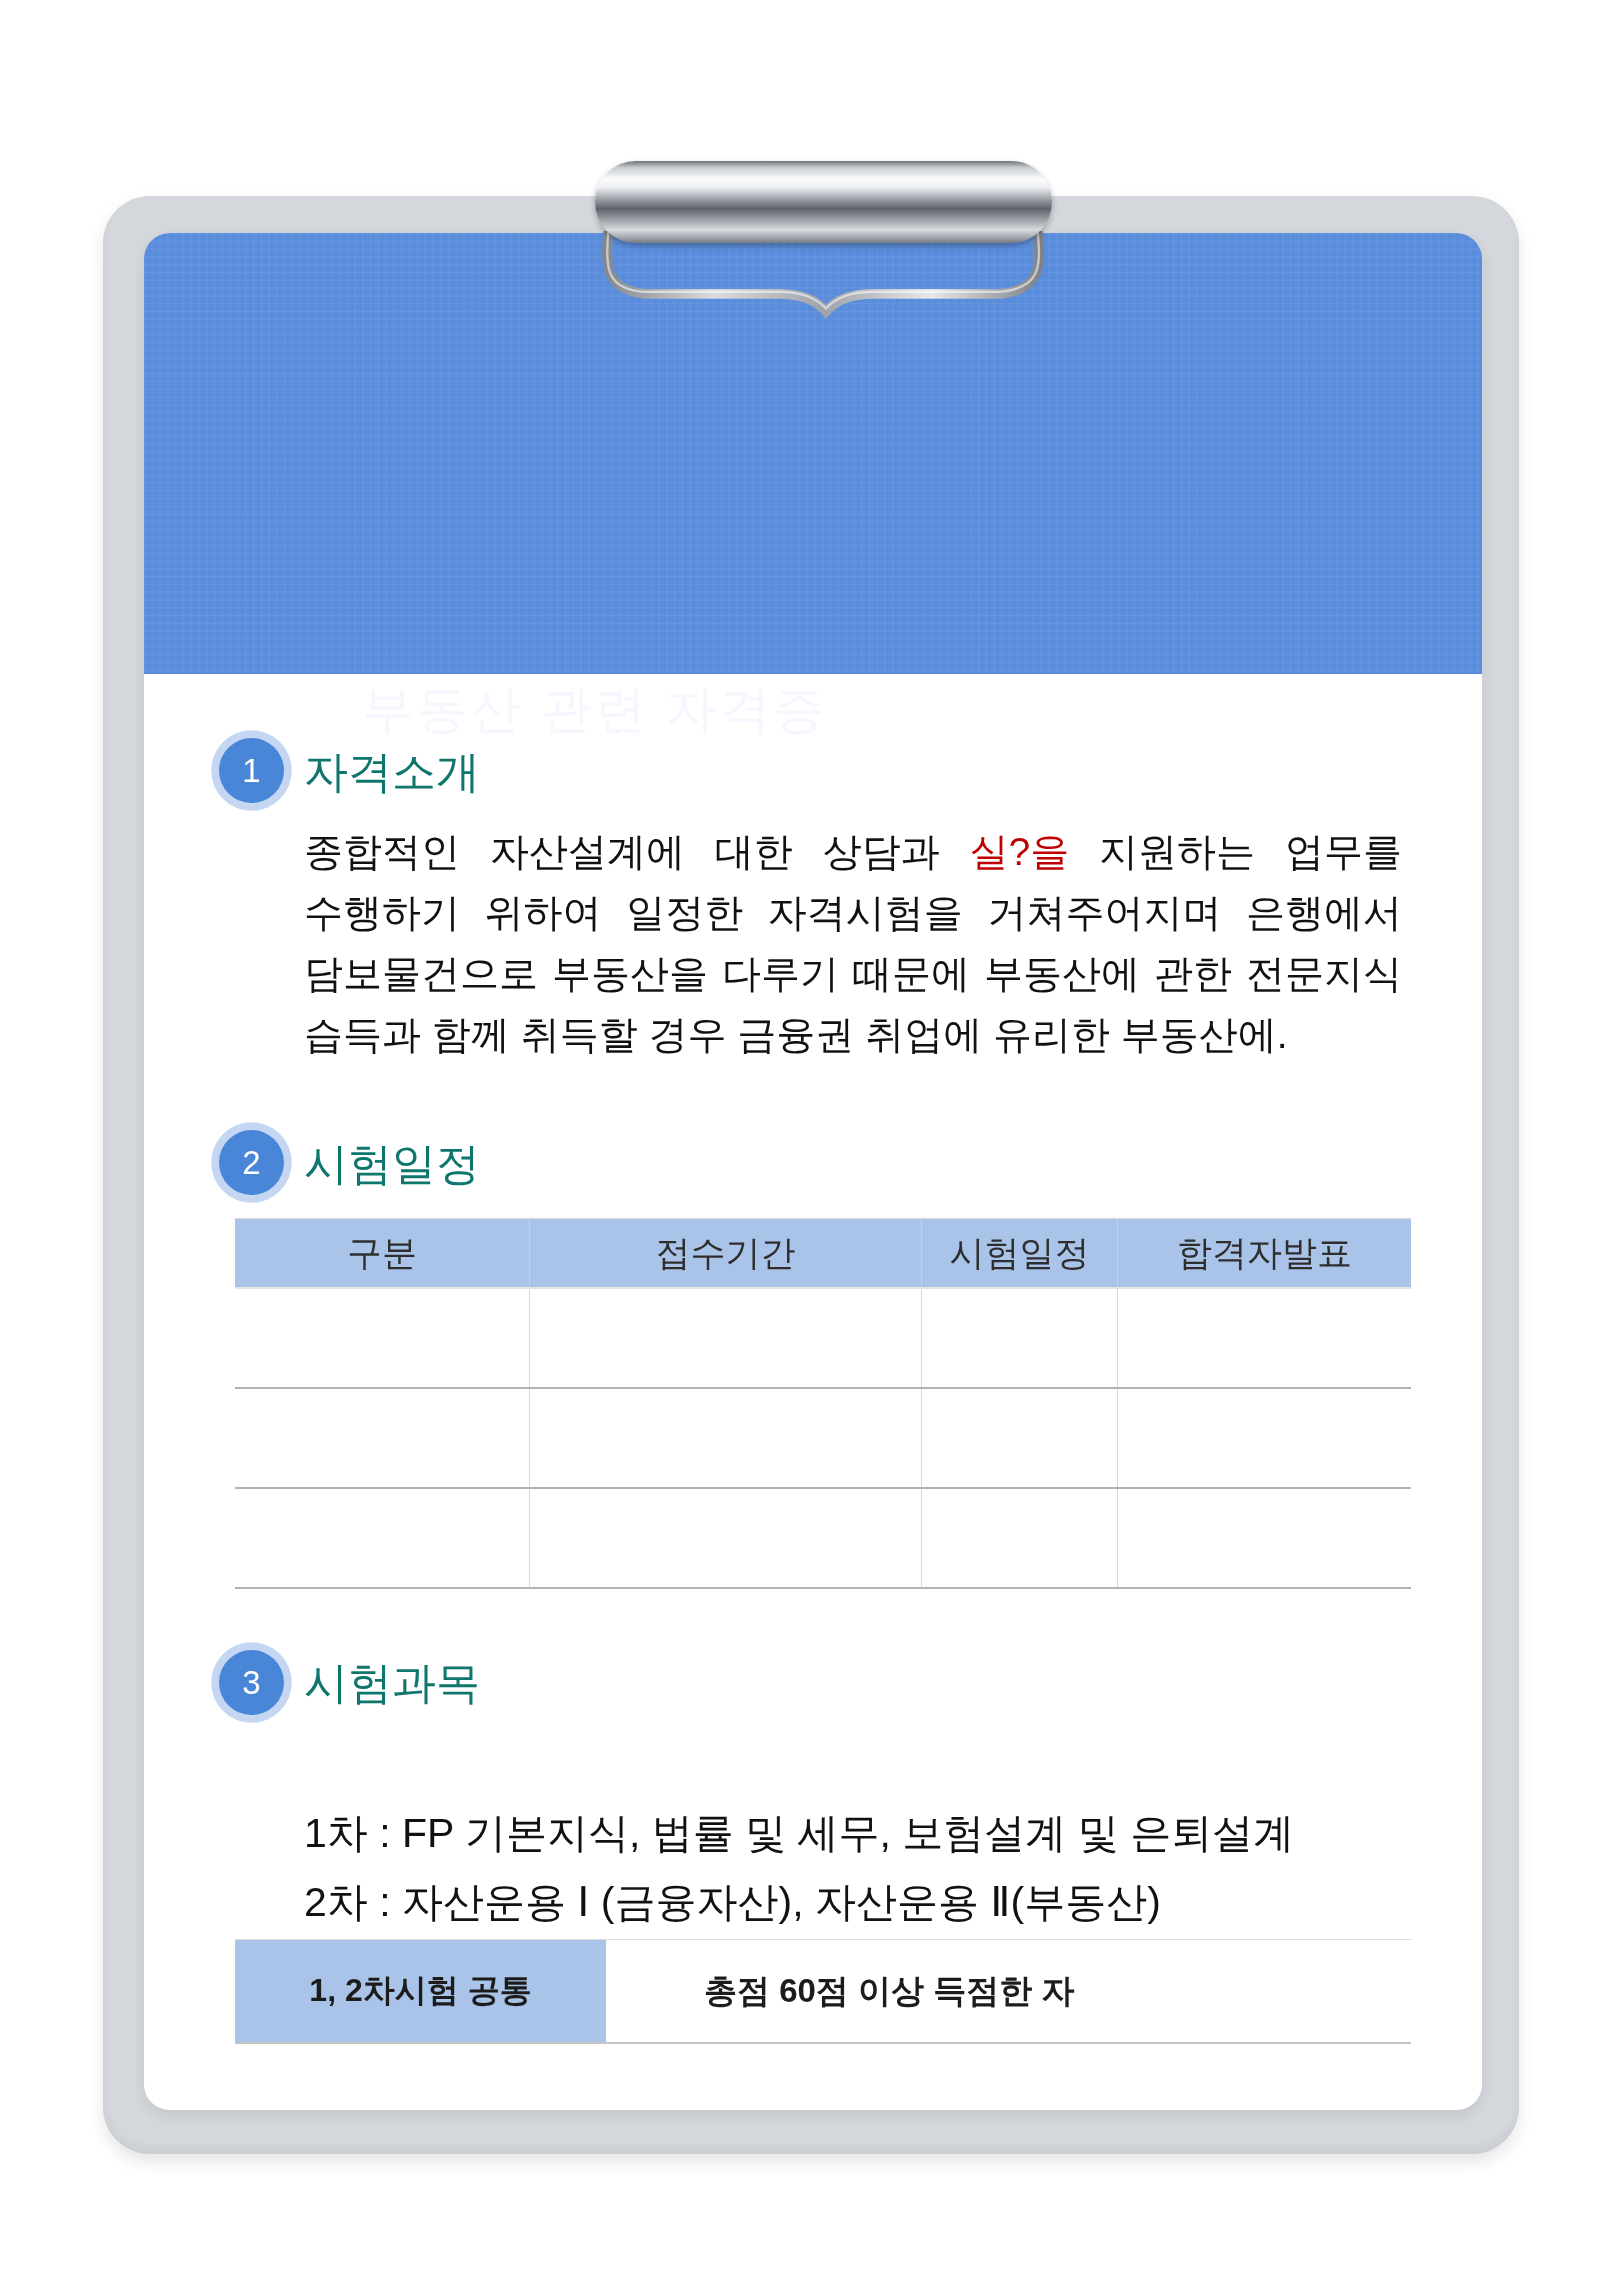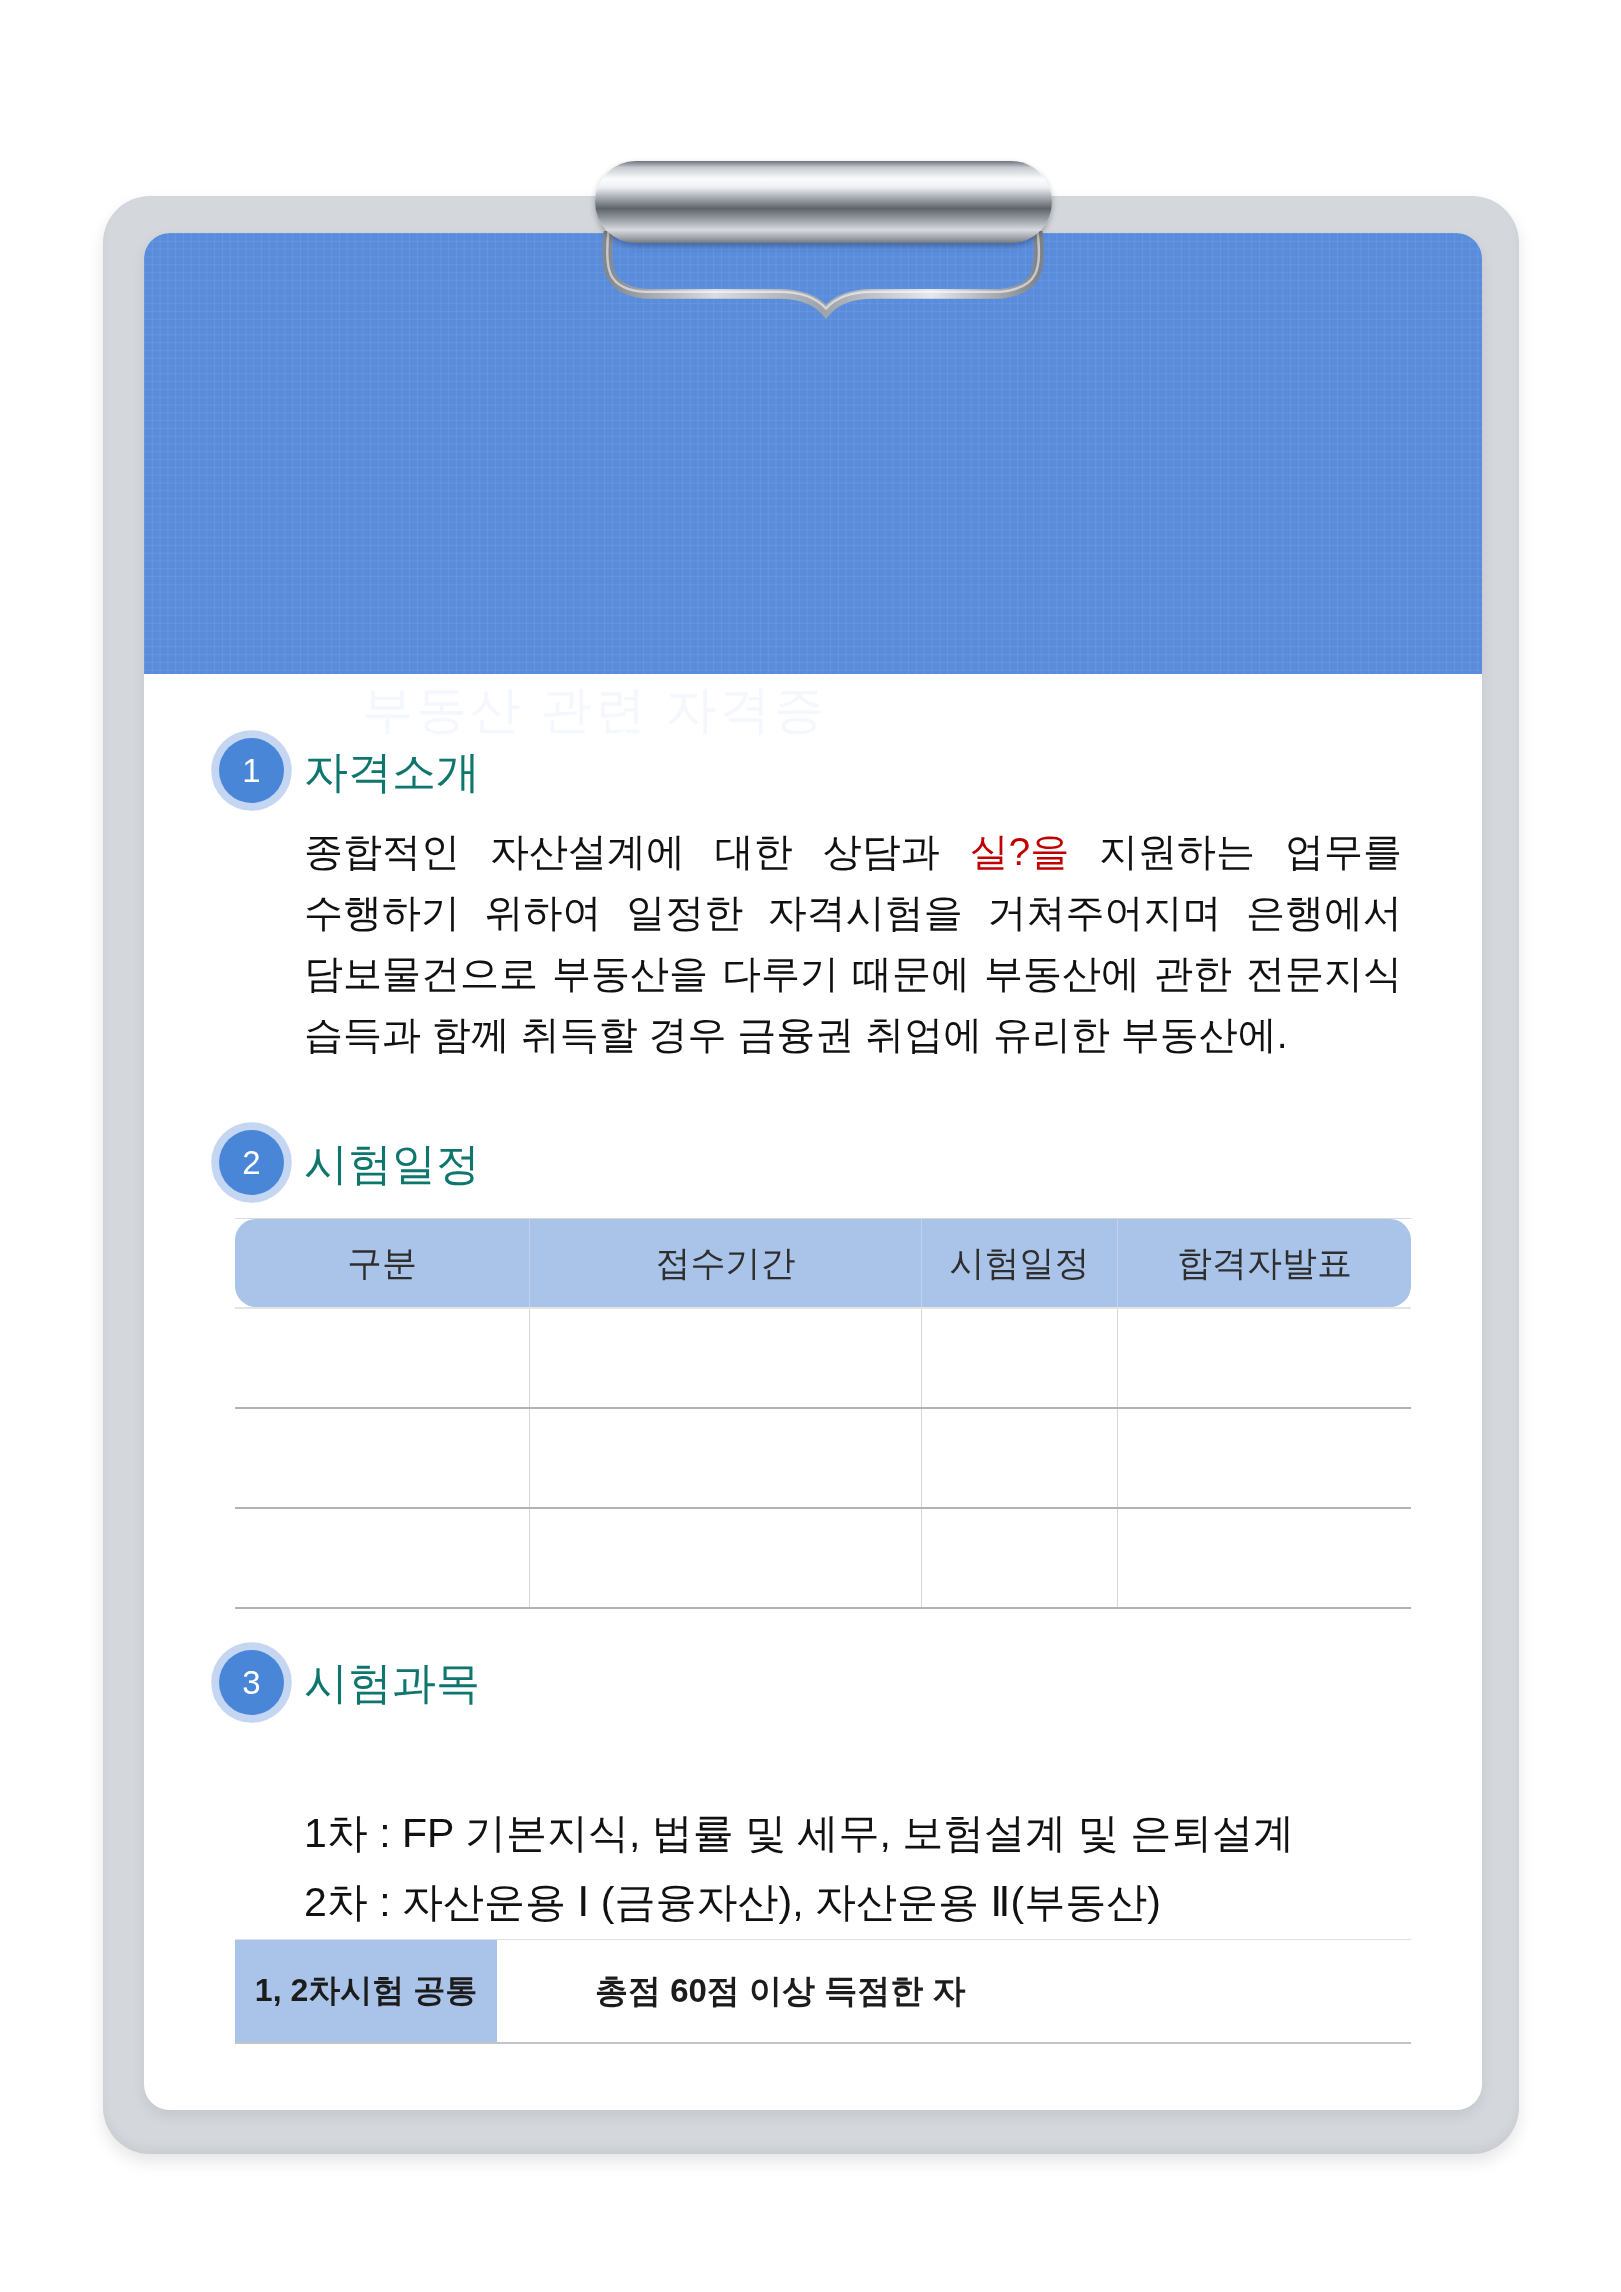--- a/index.html
+++ b/index.html
@@ -71,21 +71,21 @@
   }
   .intro .line{text-align:justify;text-align-last:justify;}
   .intro .line.last{text-align:left;text-align-last:left;}
   .red{color:#c00000;}
   
   .schedule-table{
     position:absolute;left:235px;top:1218px;width:1176px;
     border-top:1px solid #d9d9d9;border-bottom:2.9px solid #b3b3b3;
   }
   .sch-row{display:grid;grid-template-columns:294px 392px 196px 294px;}
-  .sch-head{background:#a9c4e8;height:88px;border-radius:21px;}
+  .sch-head{background:#a9c4e8;height:68px;}
   .sch-head .cell{
     display:flex;align-items:center;justify-content:center;
     font-size:35px;color:#2e2e2e;font-weight:500;
   }
   .sch-body{height:98px;background:#ffffff;}
   .sch-body.sep{border-top:2px solid #b3b3b3;}
   .sch-body.first{border-top:2px solid #e4e4e4;}
   .cell+.cell{border-left:1px solid #d5d9df;}
   .sch-head .cell+.cell{border-left:1px solid #c3d2e8;}
   
@@ -93,21 +93,21 @@
     position:absolute;left:304px;font-size:41px;color:#111111;font-weight:400;
   }
   .subj-1{top:1806px;}
   .subj-2{top:1875px;}
   
   .pass-table{
     position:absolute;left:235px;top:1939px;width:1176px;height:102px;
     display:flex;border-bottom:2.9px solid #c4c4c4;border-top:1px solid #e0e0e0;
   }
   .pass-label{
-    width:262px;background:#a9c4e8;display:flex;align-items:center;justify-content:center;
+    width:371px;background:#a9c4e8;display:flex;align-items:center;justify-content:center;
     font-size:32px;color:#1c1c1c;font-weight:700;
   }
   .pass-value{
     flex:1;background:#ffffff;display:flex;align-items:center;
     padding-left:98px;font-size:33px;color:#1c1c1c;font-weight:600;
   }
 </style>
 </head>
 <body>
 

